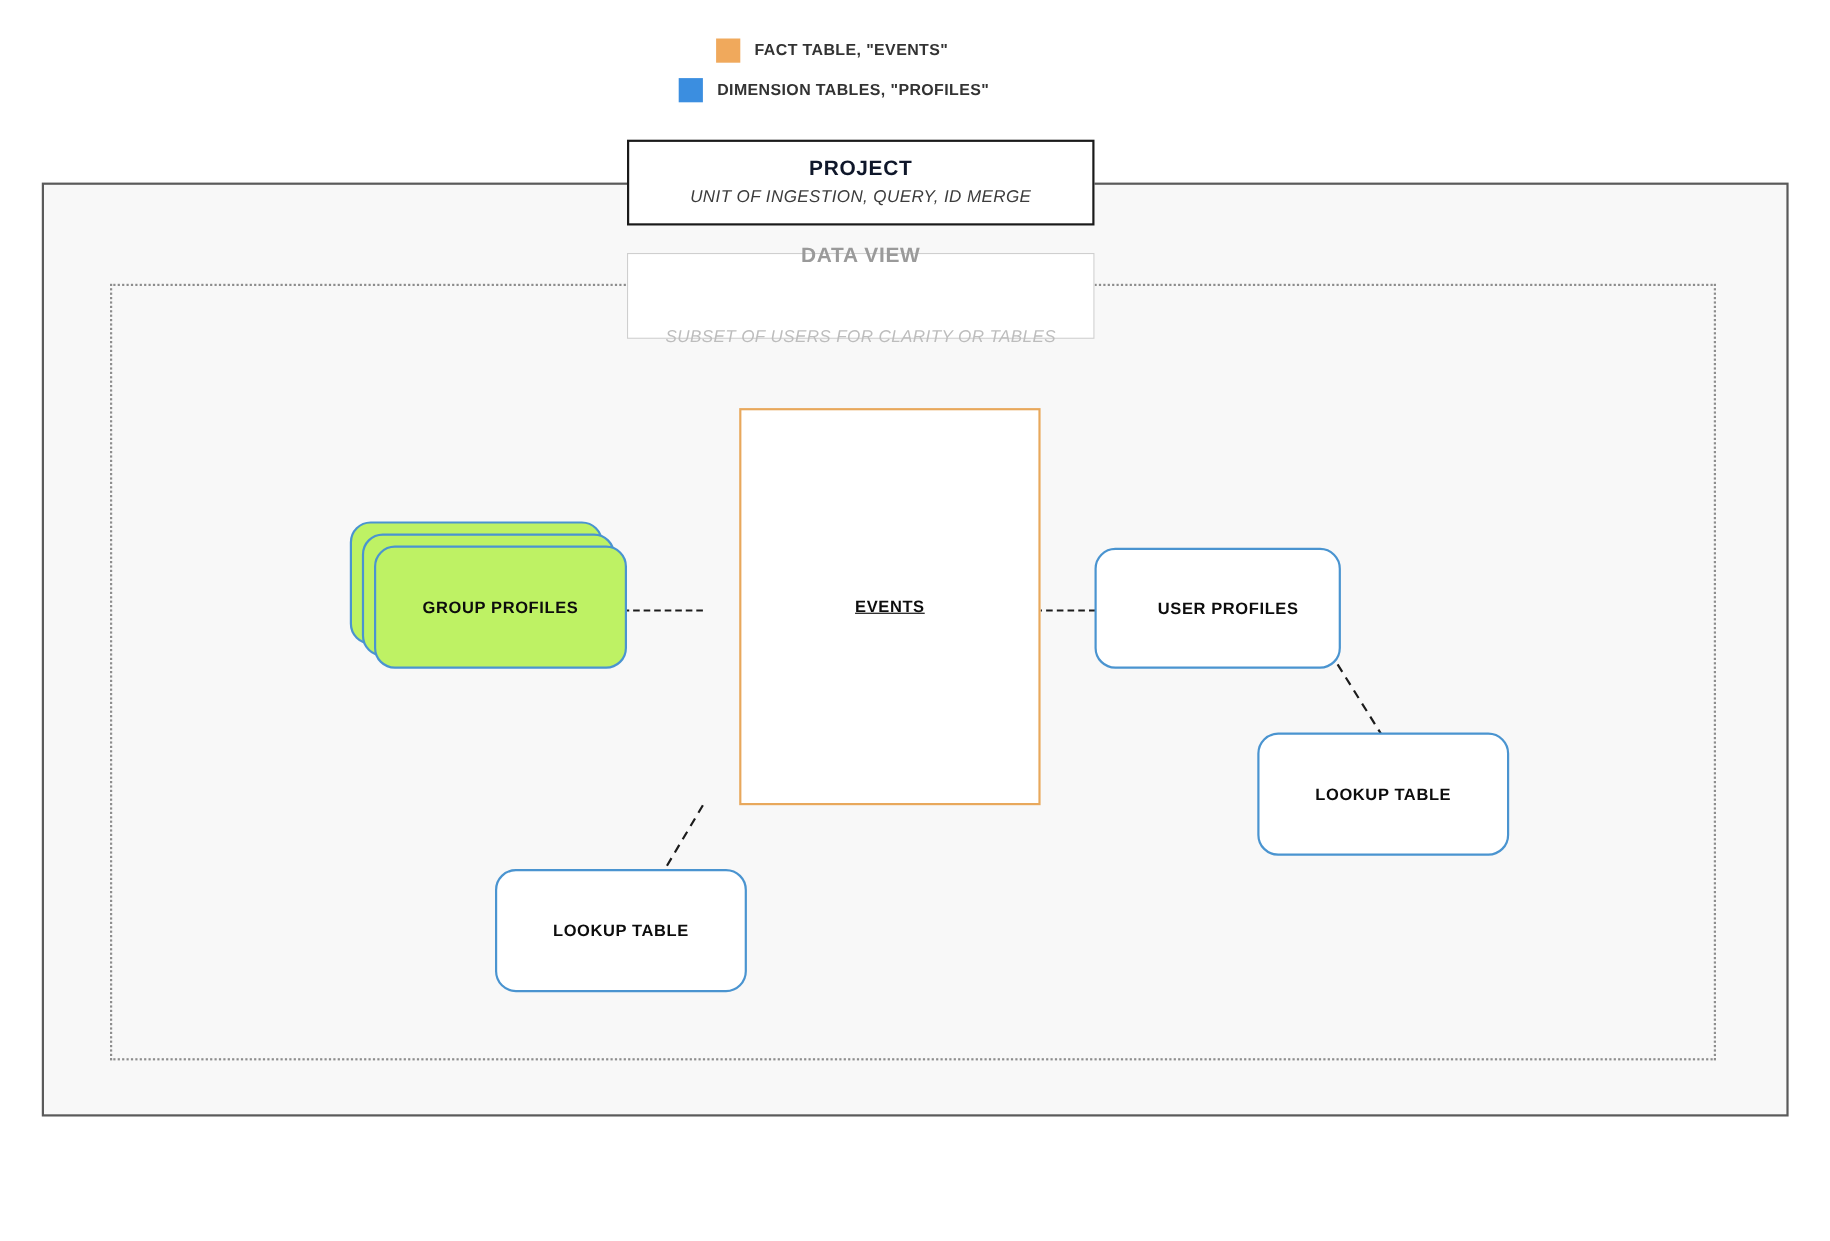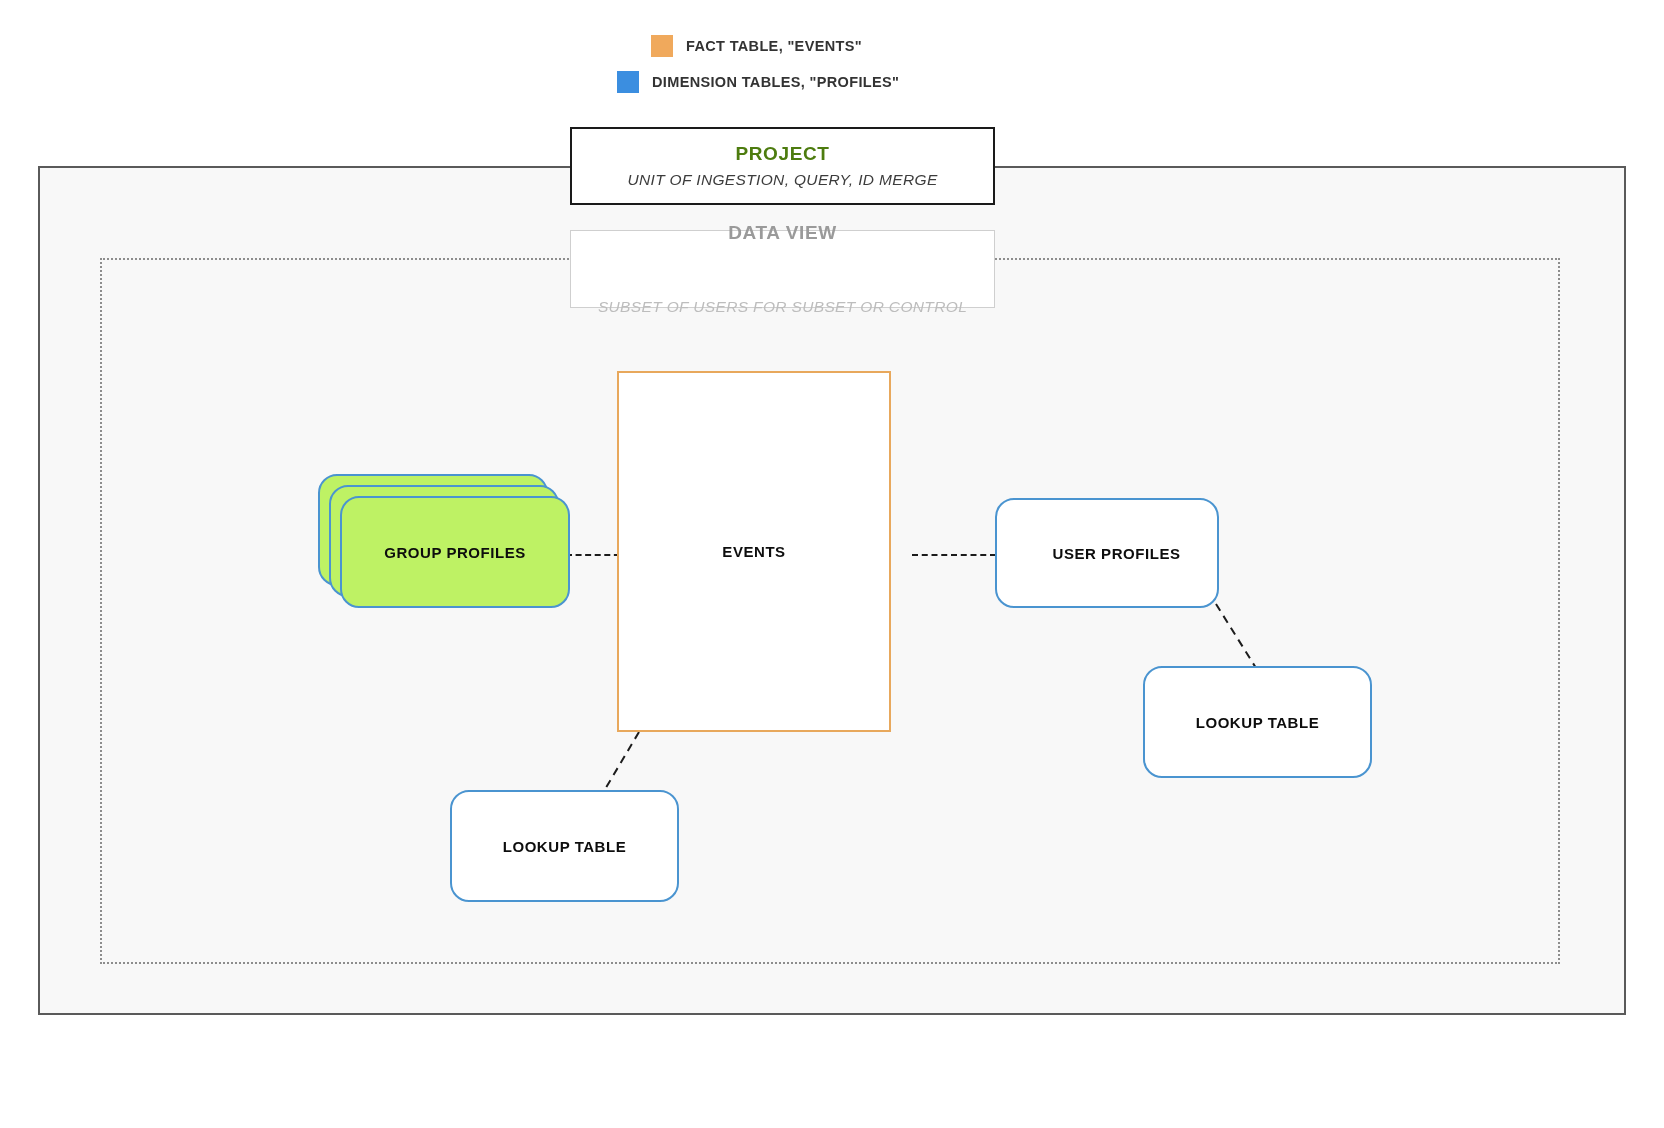--- a/index.html
+++ b/index.html
@@ -80,21 +80,21 @@
     letter-spacing: .6px;
     line-height: 1.25;
   }
   .card-sub {
     font-size: 15.5px;
     letter-spacing: .35px;
     line-height: 1.3;
     margin-top: 5px;
     font-style: italic;
   }
-  .project-card .card-title { color: #4d7c0f; }
+  .project-card .card-title { color: #0f172a; }
   .project-card .card-sub   { color: #3c3c3c; }
   .dataview-card .card-title { color: #9a9a9a; }
   .dataview-card .card-sub   { color: #bdbdbd; }
 
   
   .node {
     position: absolute;
     background: #ffffff;
     display: flex;
     align-items: center;
@@ -103,23 +103,24 @@
   .node-label {
     font-size: 15px;
     font-weight: bold;
     letter-spacing: .55px;
     color: #0d0d0d;
     text-align: center;
   }
 
   
   .node-events {
-    left: 617px; top: 371px;
+    left: 672px; top: 371px;
     width: 274px; height: 361px;
     border: 2px solid #e8a85c;
+    text-decoration: underline;
   }
 
   
   .node-dim { border: 2px solid #4a94d0; border-radius: 19px; }
 
   .stack-wrap { position: absolute; left: 318px; top: 474px; width: 252px; height: 138px; }
   .stack-card {
     position: absolute;
     width: 230px; height: 112px;
     background: #bef264;
@@ -180,21 +181,21 @@
     <path d="M 1216 604 L 1256 668"></path>
   </svg>
 
   <div class="title-card project-card">
     <div class="card-title">PROJECT</div>
     <div class="card-sub">UNIT OF INGESTION, QUERY, ID MERGE</div>
   </div>
 
   <div class="title-card dataview-card">
     <div class="card-title">DATA VIEW</div>
-    <div class="card-sub">SUBSET OF USERS FOR SUBSET OR CONTROL</div>
+    <div class="card-sub">SUBSET OF USERS FOR CLARITY OR TABLES</div>
   </div>
 
   <div class="node node-events">
     <span class="node-label">EVENTS</span>
   </div>
 
   <div class="stack-wrap">
     <div class="stack-card c1"></div>
     <div class="stack-card c2"></div>
     <div class="stack-card c3">

